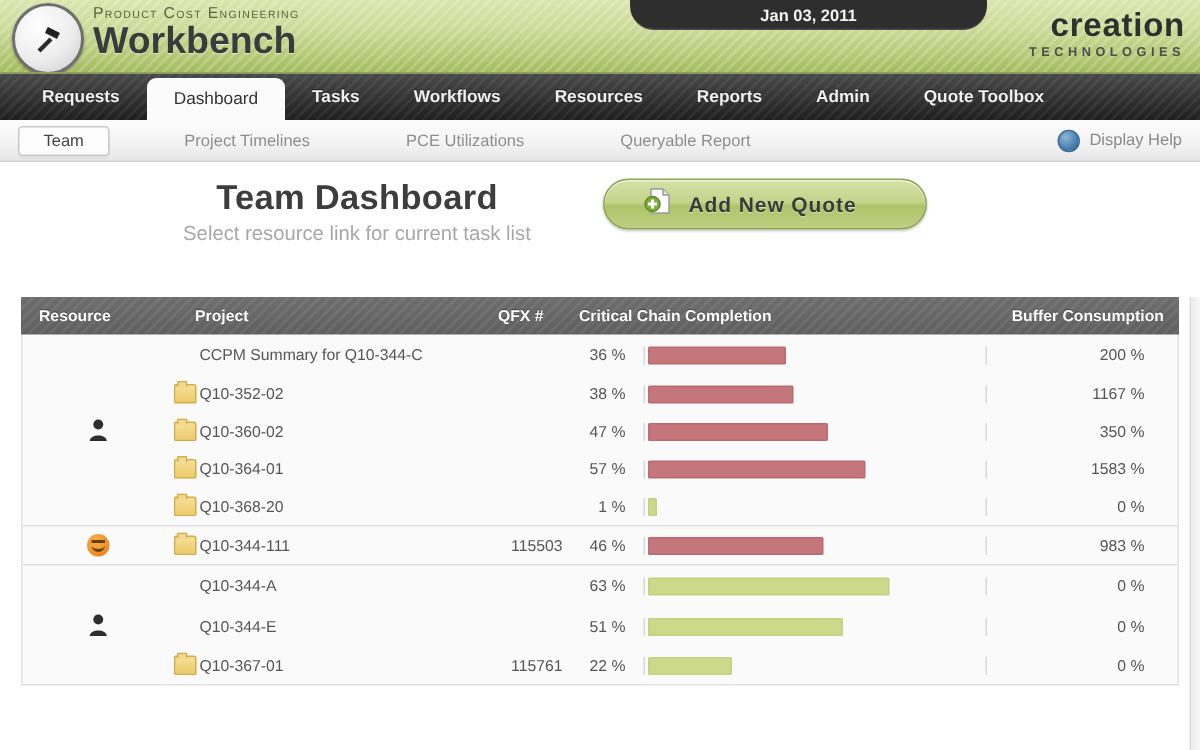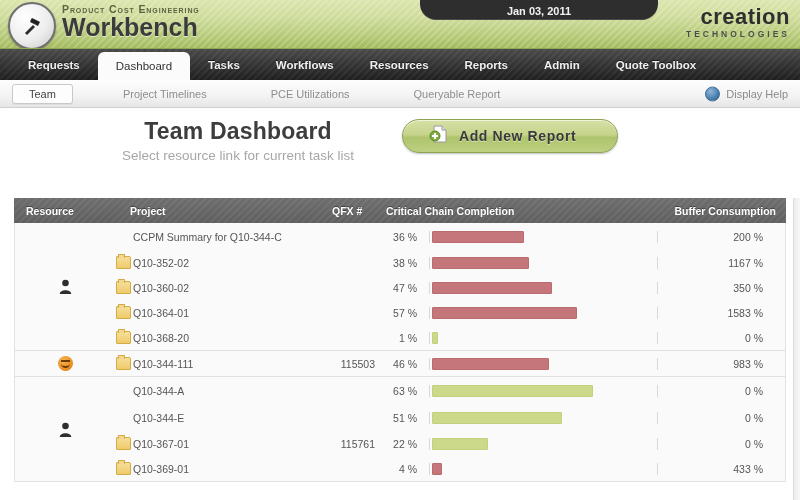--- a/index.html
+++ b/index.html
@@ -24,21 +24,21 @@
     pointer-events:none;
   }
   .logo-badge{
     position:absolute;left:8px;top:2px;width:44px;height:44px;border-radius:50%;
     background:radial-gradient(circle at 35% 30%,#ffffff 0%,#ededed 55%,#c9c9c9 100%);
     border:2px solid #6f6f6f;box-shadow:0 1px 2px rgba(0,0,0,.35);
     display:flex;align-items:center;justify-content:center;z-index:3;
   }
   .brand{position:absolute;left:62px;top:3px;z-index:3;}
   .brand-eyebrow{
-    font-size:10.5px;font-weight:bold;letter-spacing:.9px;color:#5d6440;
+    font-size:10.5px;font-weight:normal;letter-spacing:.9px;color:#5d6440;
     font-variant:small-caps;text-transform:capitalize;
   }
   .brand-title{
     font-size:25px;font-weight:bold;color:#3b3b3b;line-height:26px;margin-top:-1px;
     text-shadow:0 1px 0 rgba(255,255,255,.55);
   }
   .date-tab{
     position:absolute;left:420px;top:-10px;width:238px;height:30px;
     background:#2e2e2e;border-radius:0 0 16px 16px;
     box-shadow:inset 0 -1px 0 rgba(255,255,255,.12);
@@ -243,21 +243,21 @@
     <div class="btn-quote">
       <span>
         <svg width="20" height="20" viewBox="0 0 20 20">
           <path d="M5 2 h8 l4 4 v12 h-12 z" fill="#fdfdfd" stroke="#9a9a9a" stroke-width="1"></path>
           <path d="M13 2 v4 h4" fill="#e4e4e4" stroke="#9a9a9a" stroke-width="1"></path>
           <circle cx="6" cy="12" r="5" fill="#7fae3e" stroke="#5d8a28" stroke-width="1"></circle>
           <rect x="5" y="9" width="2" height="6" fill="#fff"></rect>
           <rect x="3" y="11" width="6" height="2" fill="#fff"></rect>
         </svg>
       </span>
-      <span class="btn-quote-label">Add New Report</span>
+      <span class="btn-quote-label">Add New Quote</span>
     </div>
   </div>
 
   <div class="table">
     <div class="thead">
       <div class="th th-resource">Resource</div>
       <div class="th th-project">Project</div>
       <div class="th th-qfx">QFX #</div>
       <div class="th th-ccc">Critical Chain Completion</div>
       <div class="th th-buffer">Buffer Consumption</div>
@@ -378,30 +378,18 @@
               <span class="folder"></span>
             </div>
             <div class="c-project">Q10-367-01</div>
             <div class="c-qfx">115761</div>
             <div class="c-pct">22 %</div>
             <div class="c-bar">
               <div class="bar green" style="width: 56.1px;"></div>
             </div>
             <div class="c-buffer">0 %</div>
           </div>
-          <div class="row">
-            <div class="c-folder">
-              <span class="folder"></span>
-            </div>
-            <div class="c-project">Q10-369-01</div>
-            <div class="c-qfx"></div>
-            <div class="c-pct">4 %</div>
-            <div class="c-bar">
-              <div class="bar red" style="width: 10.2px;"></div>
-            </div>
-            <div class="c-buffer">433 %</div>
-          </div>
         </div>
       </div>
   </div>
 
   <div class="scroll-edge"></div>
 </div>
 
 </body></html>

